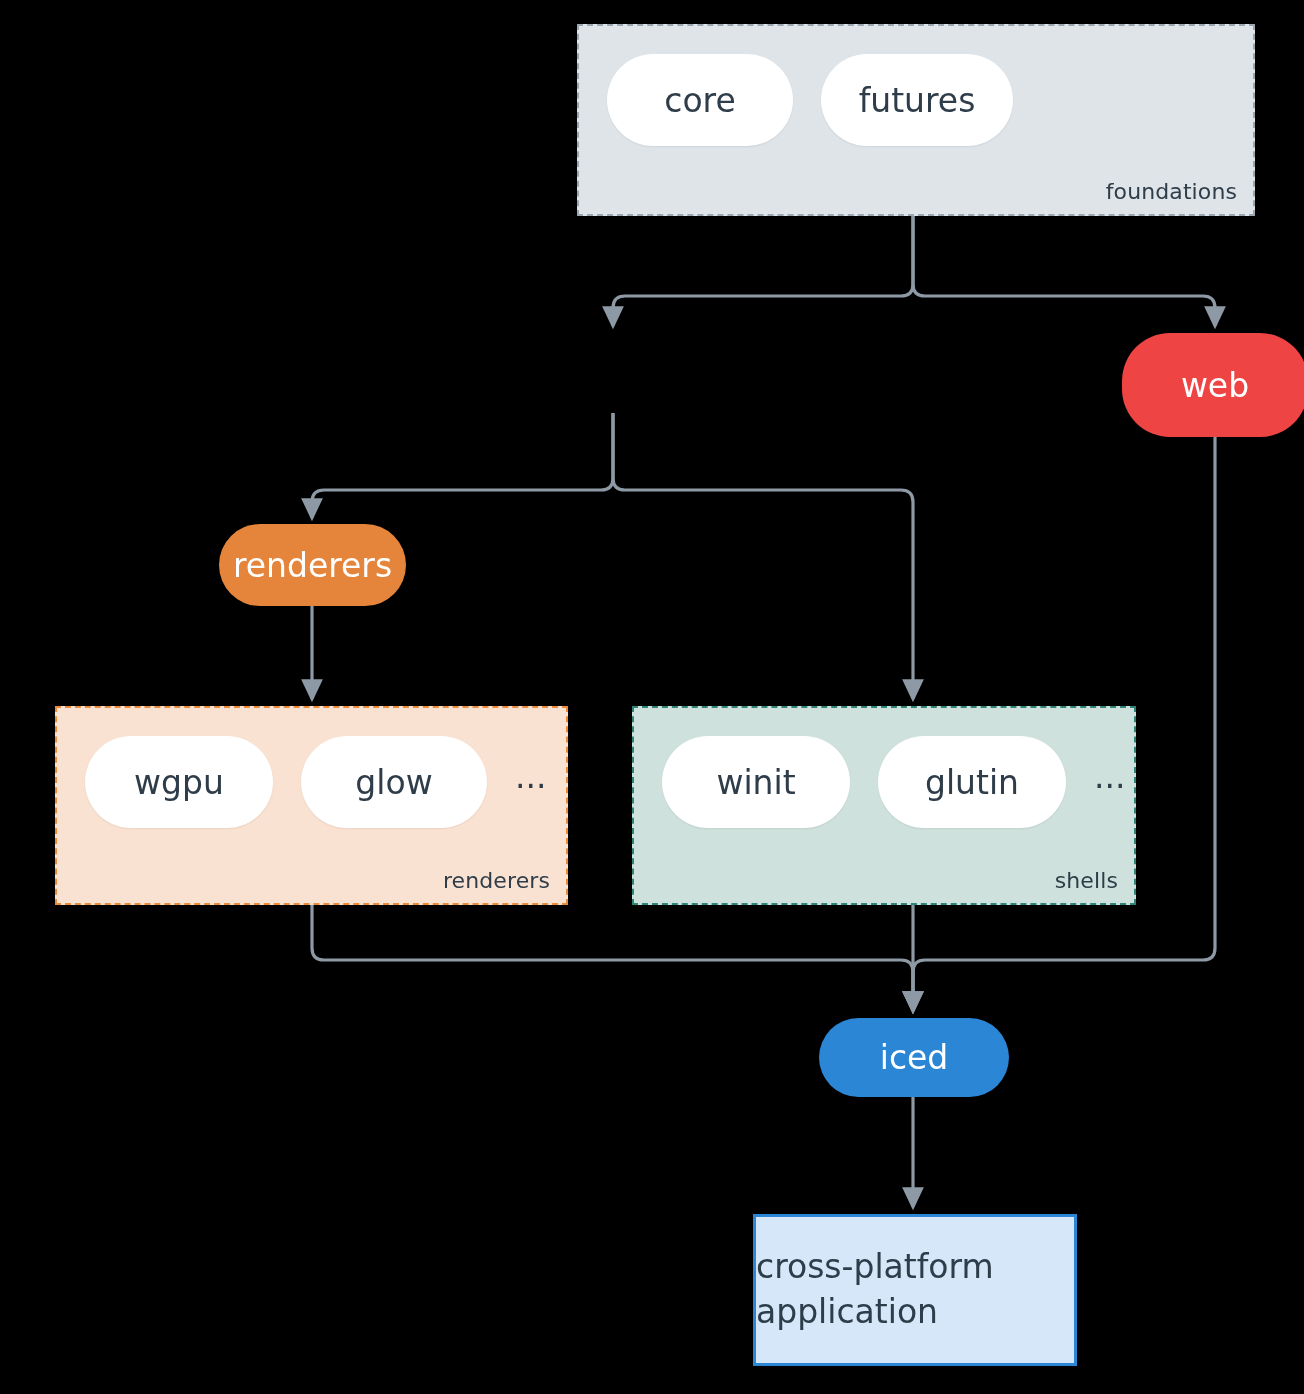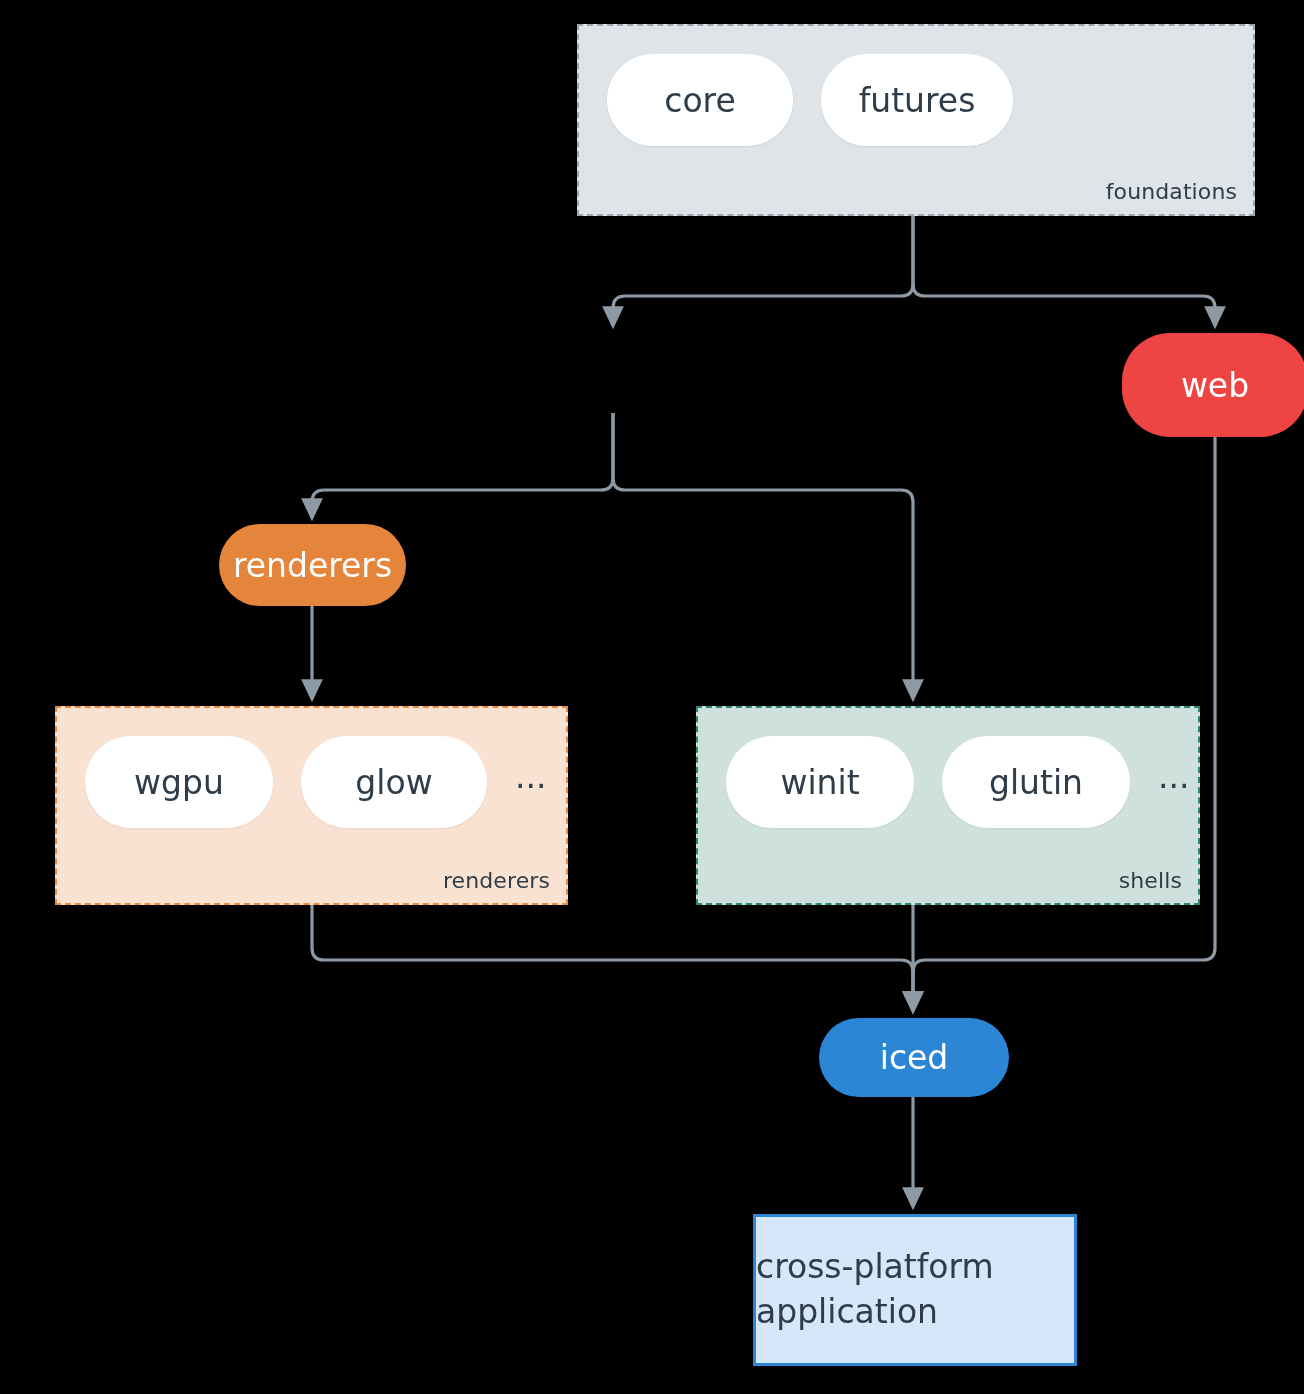--- a/index.html
+++ b/index.html
@@ -59,21 +59,21 @@
   }
   #group-renderers {
     left: 23px;
     top: 706px;
     width: 513px;
     height: 199px;
     background: #fae2d2;
     border: 2px dashed #ea8b3c;
   }
   #group-shells {
-    left: 664px;
+    left: 600px;
     top: 706px;
     width: 504px;
     height: 199px;
     background: #cfe1dc;
     border: 2px dashed #2e8476;
   }
 
   
   .pill-white {
     background: #ffffff;

